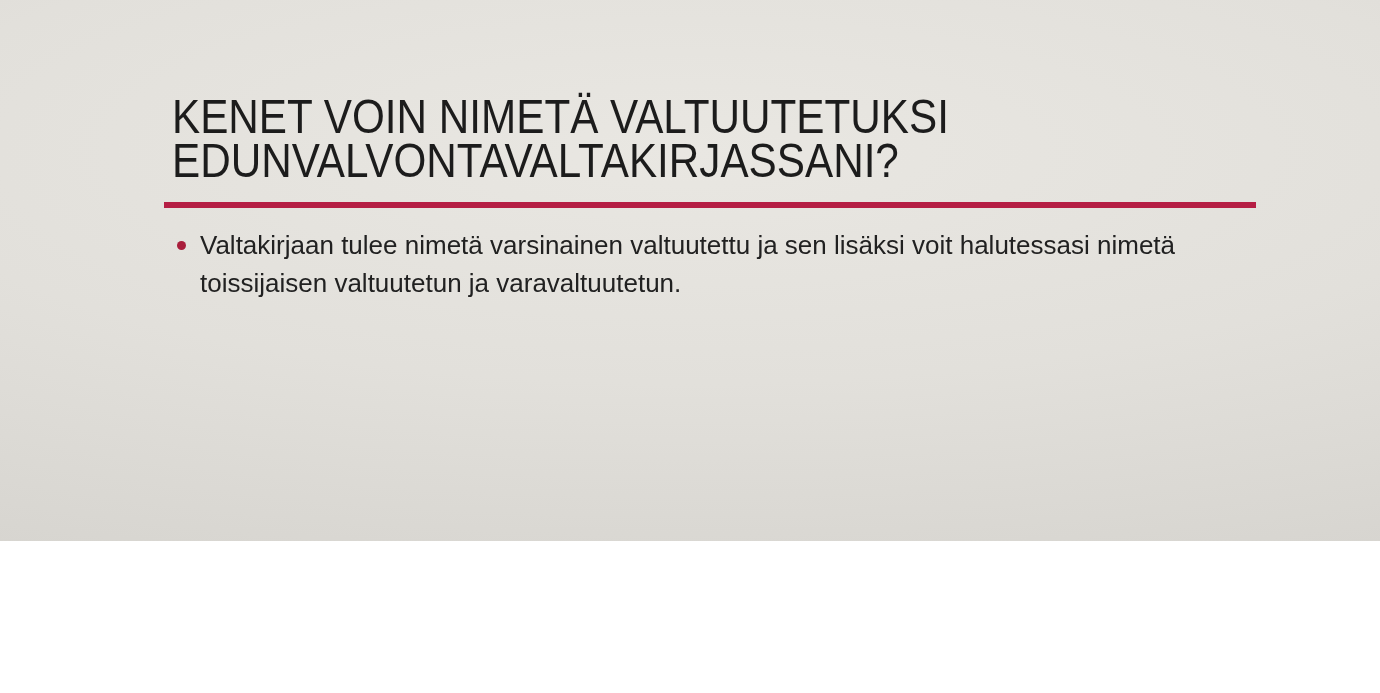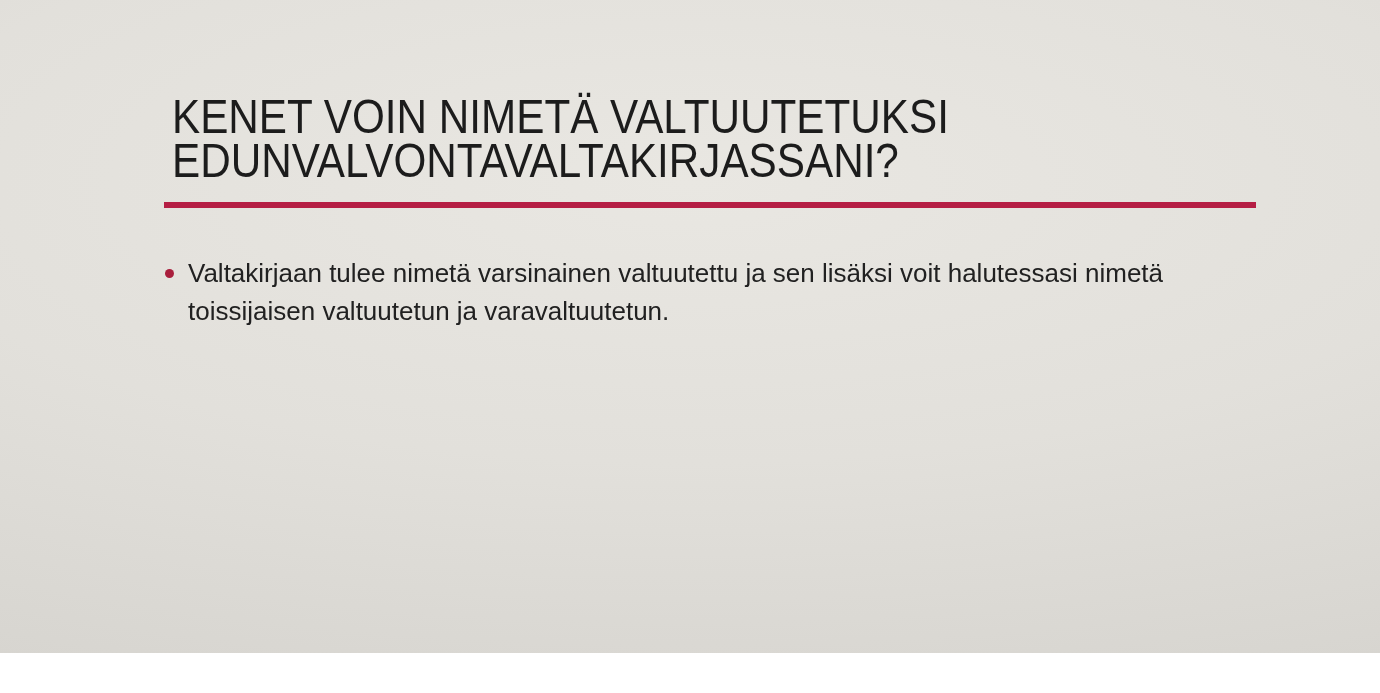--- a/index.html
+++ b/index.html
@@ -11,21 +11,21 @@
     --bg-center:#e9e7e2;
     --bg-mid:#e2e0db;
     --bg-edge:#d3d1cc;
   }
   *{margin:0;padding:0;box-sizing:border-box;}
   html,body{width:1380px;height:693px;overflow:hidden;}
   body{font-family:"Liberation Sans","DejaVu Sans",sans-serif;}
 
   .slide{
     position:relative;
-    width:1380px;height:653px;
+    width:1380px;height:541px;
     background:radial-gradient(ellipse 130% 95% at 50% 28%,
       var(--bg-center) 0%, var(--bg-mid) 45%, var(--bg-edge) 100%);
   }
 
   .slide-title{
     position:absolute;
     left:172px;top:95px;
     width:952px;                 
     font-size:48px;
     line-height:44px;
@@ -40,24 +40,23 @@
 
   .title-rule{
     position:absolute;
     left:164px;top:202px;
     width:1092px;height:6px;
     background:var(--accent);
   }
 
   .bullet-list{
     position:absolute;
-    left:164px;top:226px;
+    left:176px;top:226px;
     width:1058px;
     list-style:none;
-    margin-top:28px;
   }
   .bullet-list li{
     position:relative;
     padding-left:24px;
     font-size:26px;
     line-height:38px;
     color:var(--body-text);
     margin-bottom:14px;
   }
   .bullet-dot{

